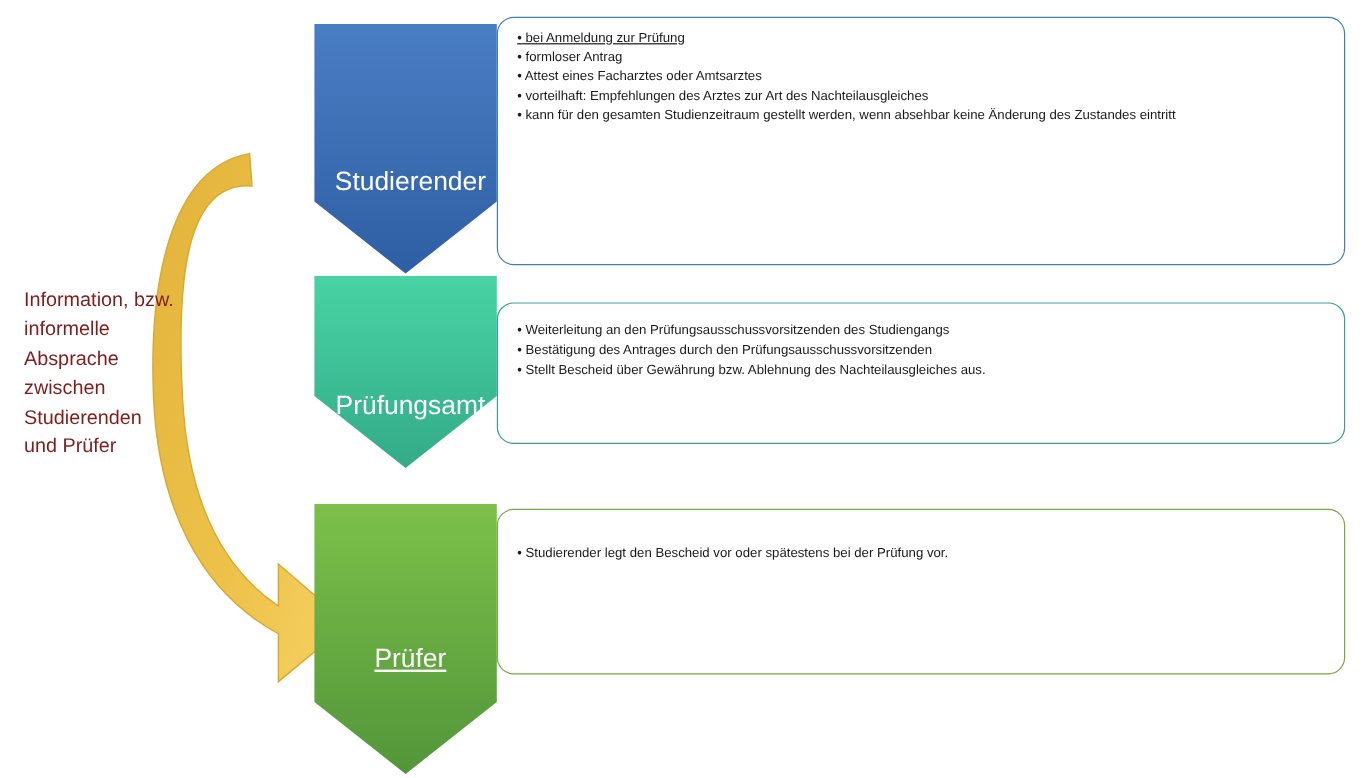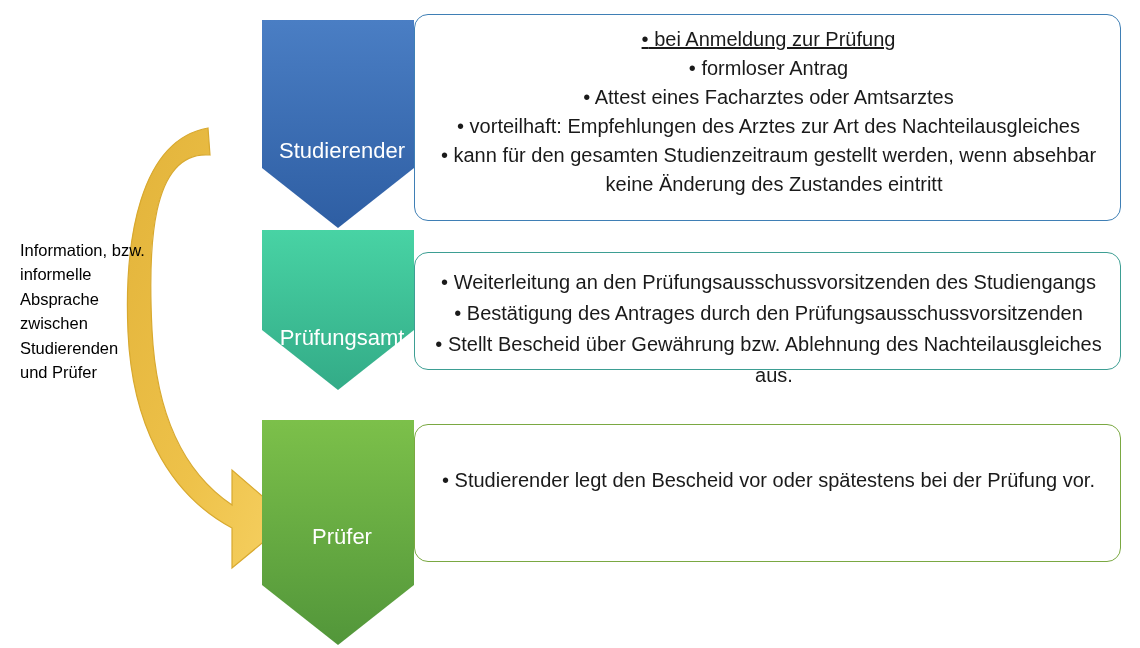--- a/index.html
+++ b/index.html
@@ -25,35 +25,35 @@
   }
 
   
   .side-note {
     position: absolute;
     left: 20px;
     top: 238px;
     width: 130px;
     font-size: 16.5px;
     line-height: 1.48;
-    color: #000000;
+    color: #7f1d1d;
   }
 
   
   .chevron-label {
     position: absolute;
     color: #ffffff;
     font-size: 22px;
     text-align: center;
     width: 160px;
     white-space: nowrap;
   }
   #label-studierender { left: 262px; top: 138px; }
   #label-pruefungsamt { left: 262px; top: 325px; }
-  #label-pruefer      { left: 262px; top: 524px; }
+  #label-pruefer      { left: 262px; top: 536px; text-decoration: underline; }
 
   
   .callout {
     position: absolute;
     box-sizing: border-box;
     background: #ffffff;
     border-radius: 14px;
     border: 1.4px solid #4a90b8;
     padding: 10px 14px 10px 16px;
   }
@@ -78,31 +78,30 @@
     height: 138px;
     border-color: #7aa842;
   }
 
   .callout ul {
     list-style: none;
     margin: 0;
     padding: 0;
   }
   .callout li {
-    font-size: 20px;
+    font-size: 11px;
     line-height: 1.43;
     color: #1a1a1a;
     text-indent: -11px;
     padding-left: 11px;
-    text-align: center;
   }
   #box-1 li { line-height: 1.45; }
   #box-1 li:first-child { text-decoration: underline; }
   #box-2 { padding-top: 14px; }
-  #box-3 { padding-top: 40px; }
+  #box-3 { padding-top: 28px; }
   #box-2 li, #box-3 li { line-height: 1.55; }
 
   
   .callout .inner { display: block; }
 </style>
 </head>
 <body>
 
 <svg id="diagram" viewBox="0 0 1140 648" width="1140" height="648" xmlns="http://www.w3.org/2000/svg">
 

